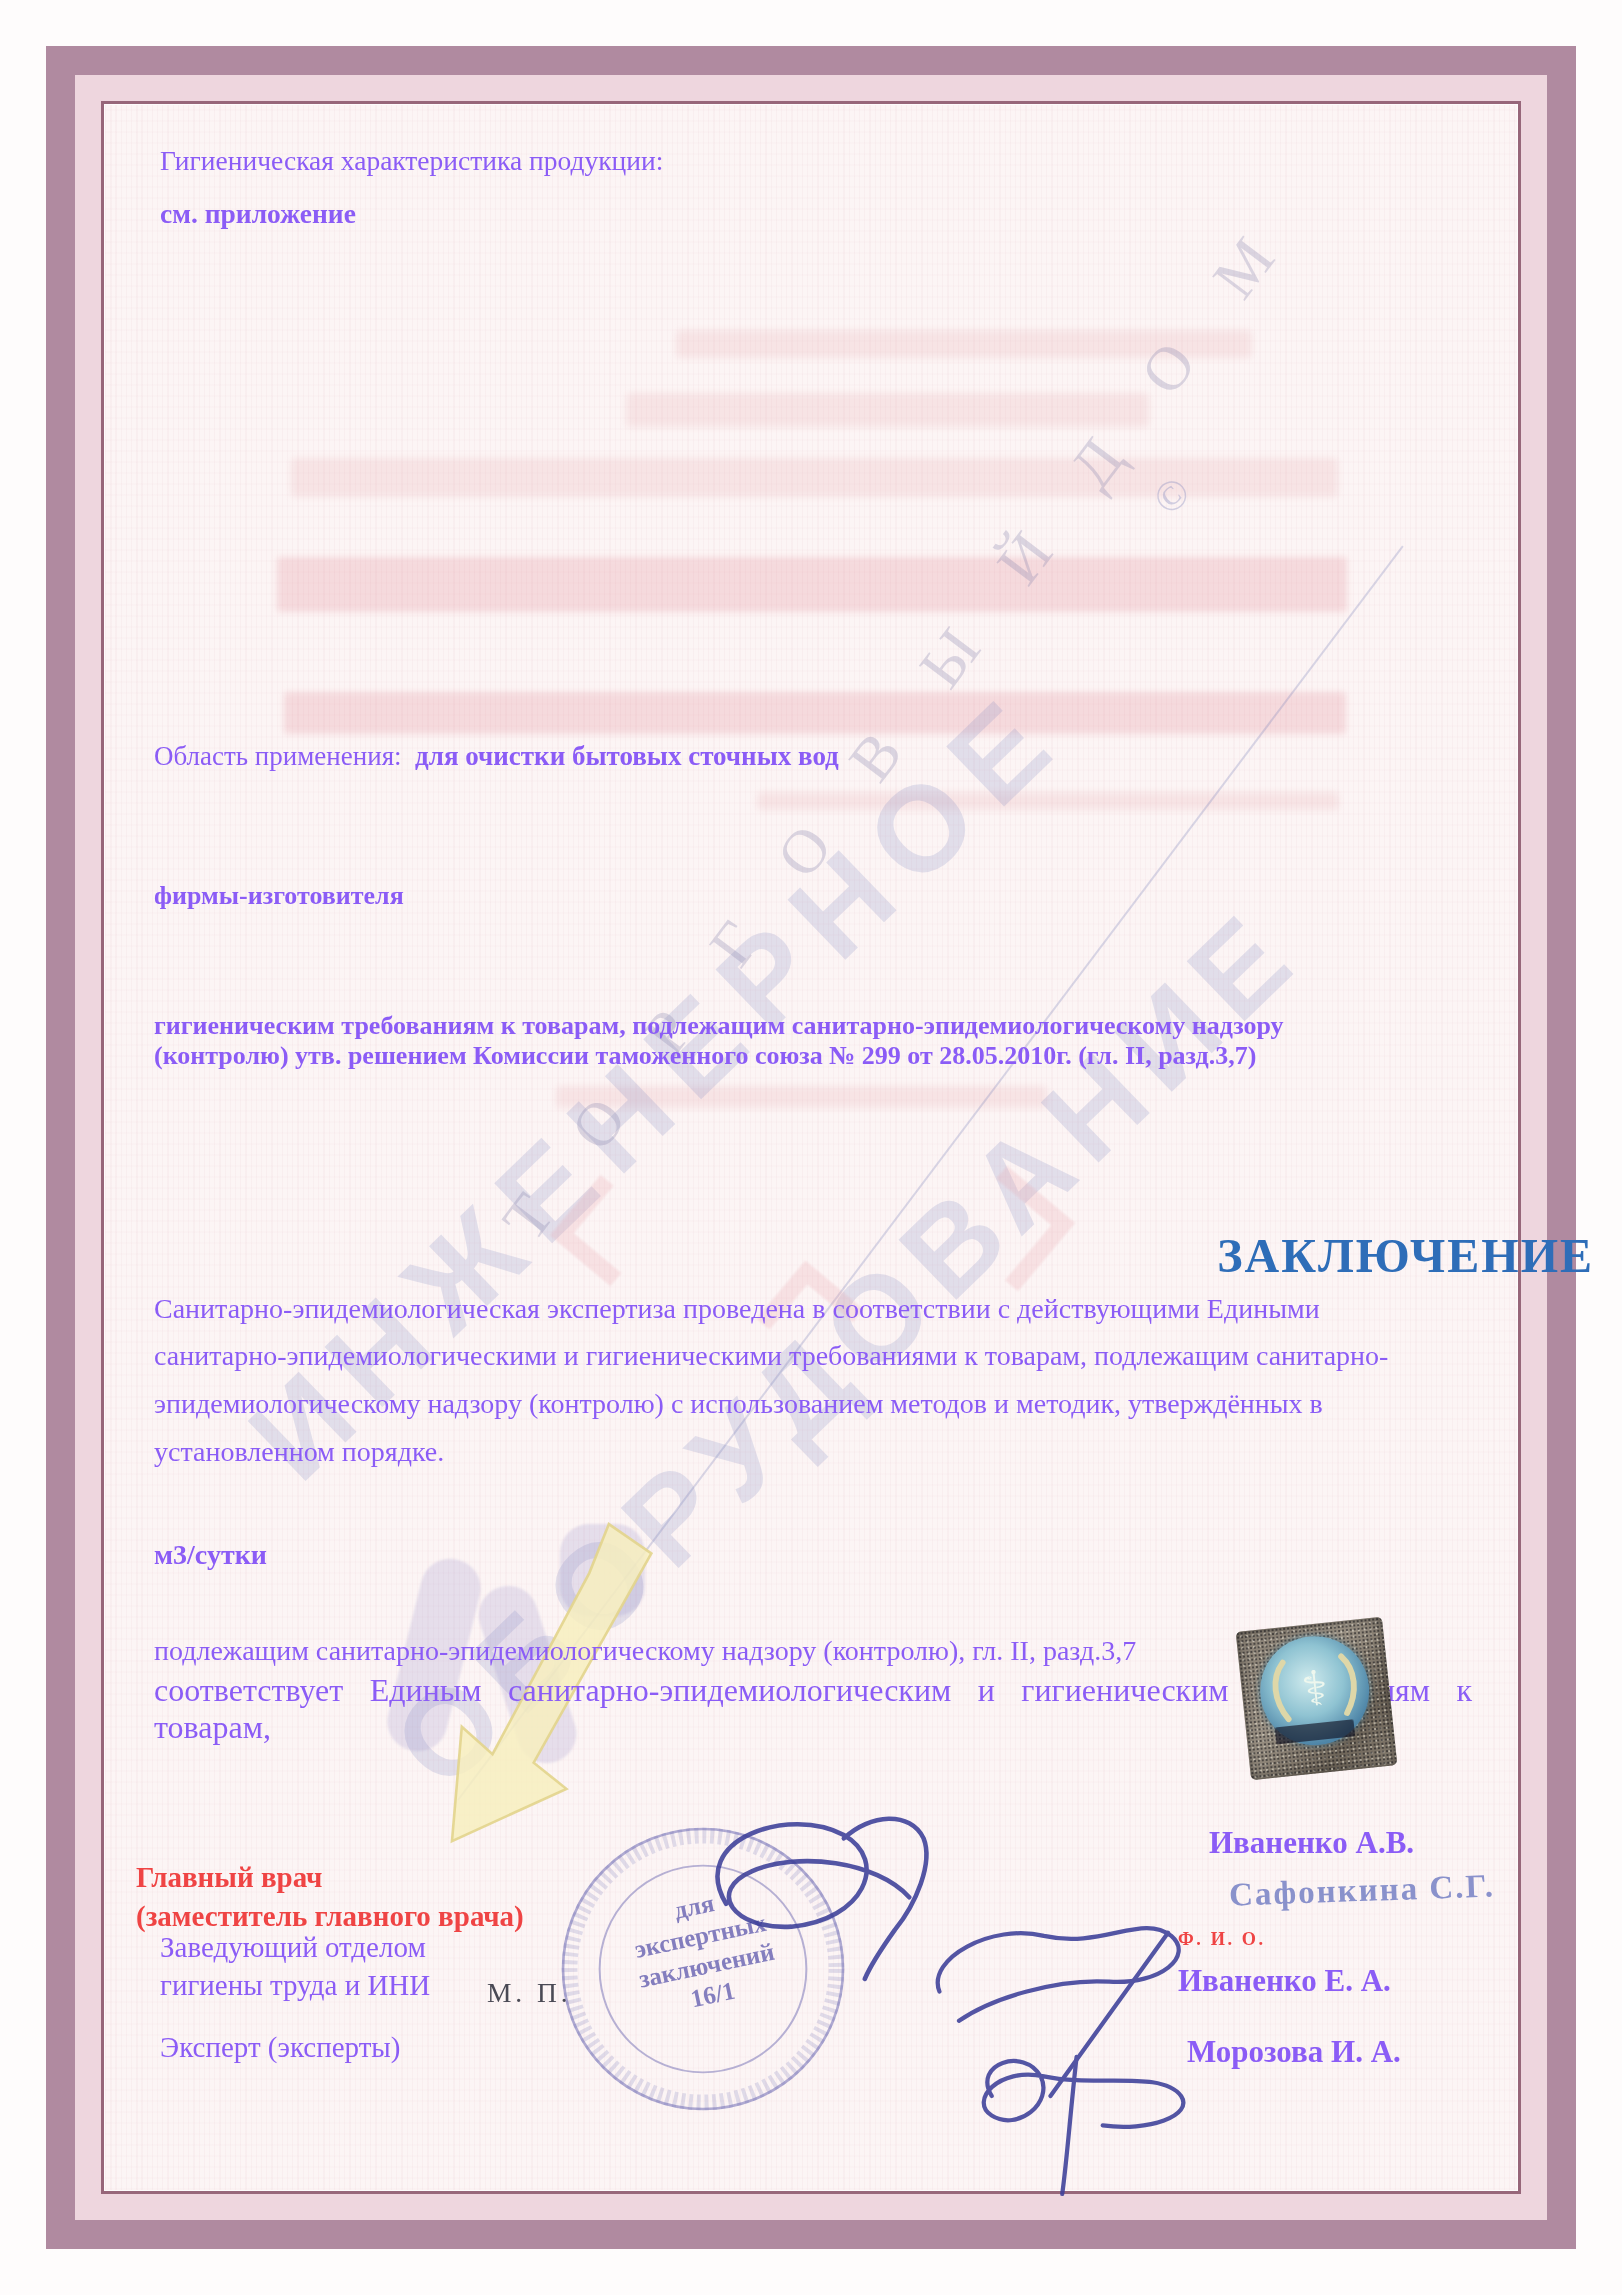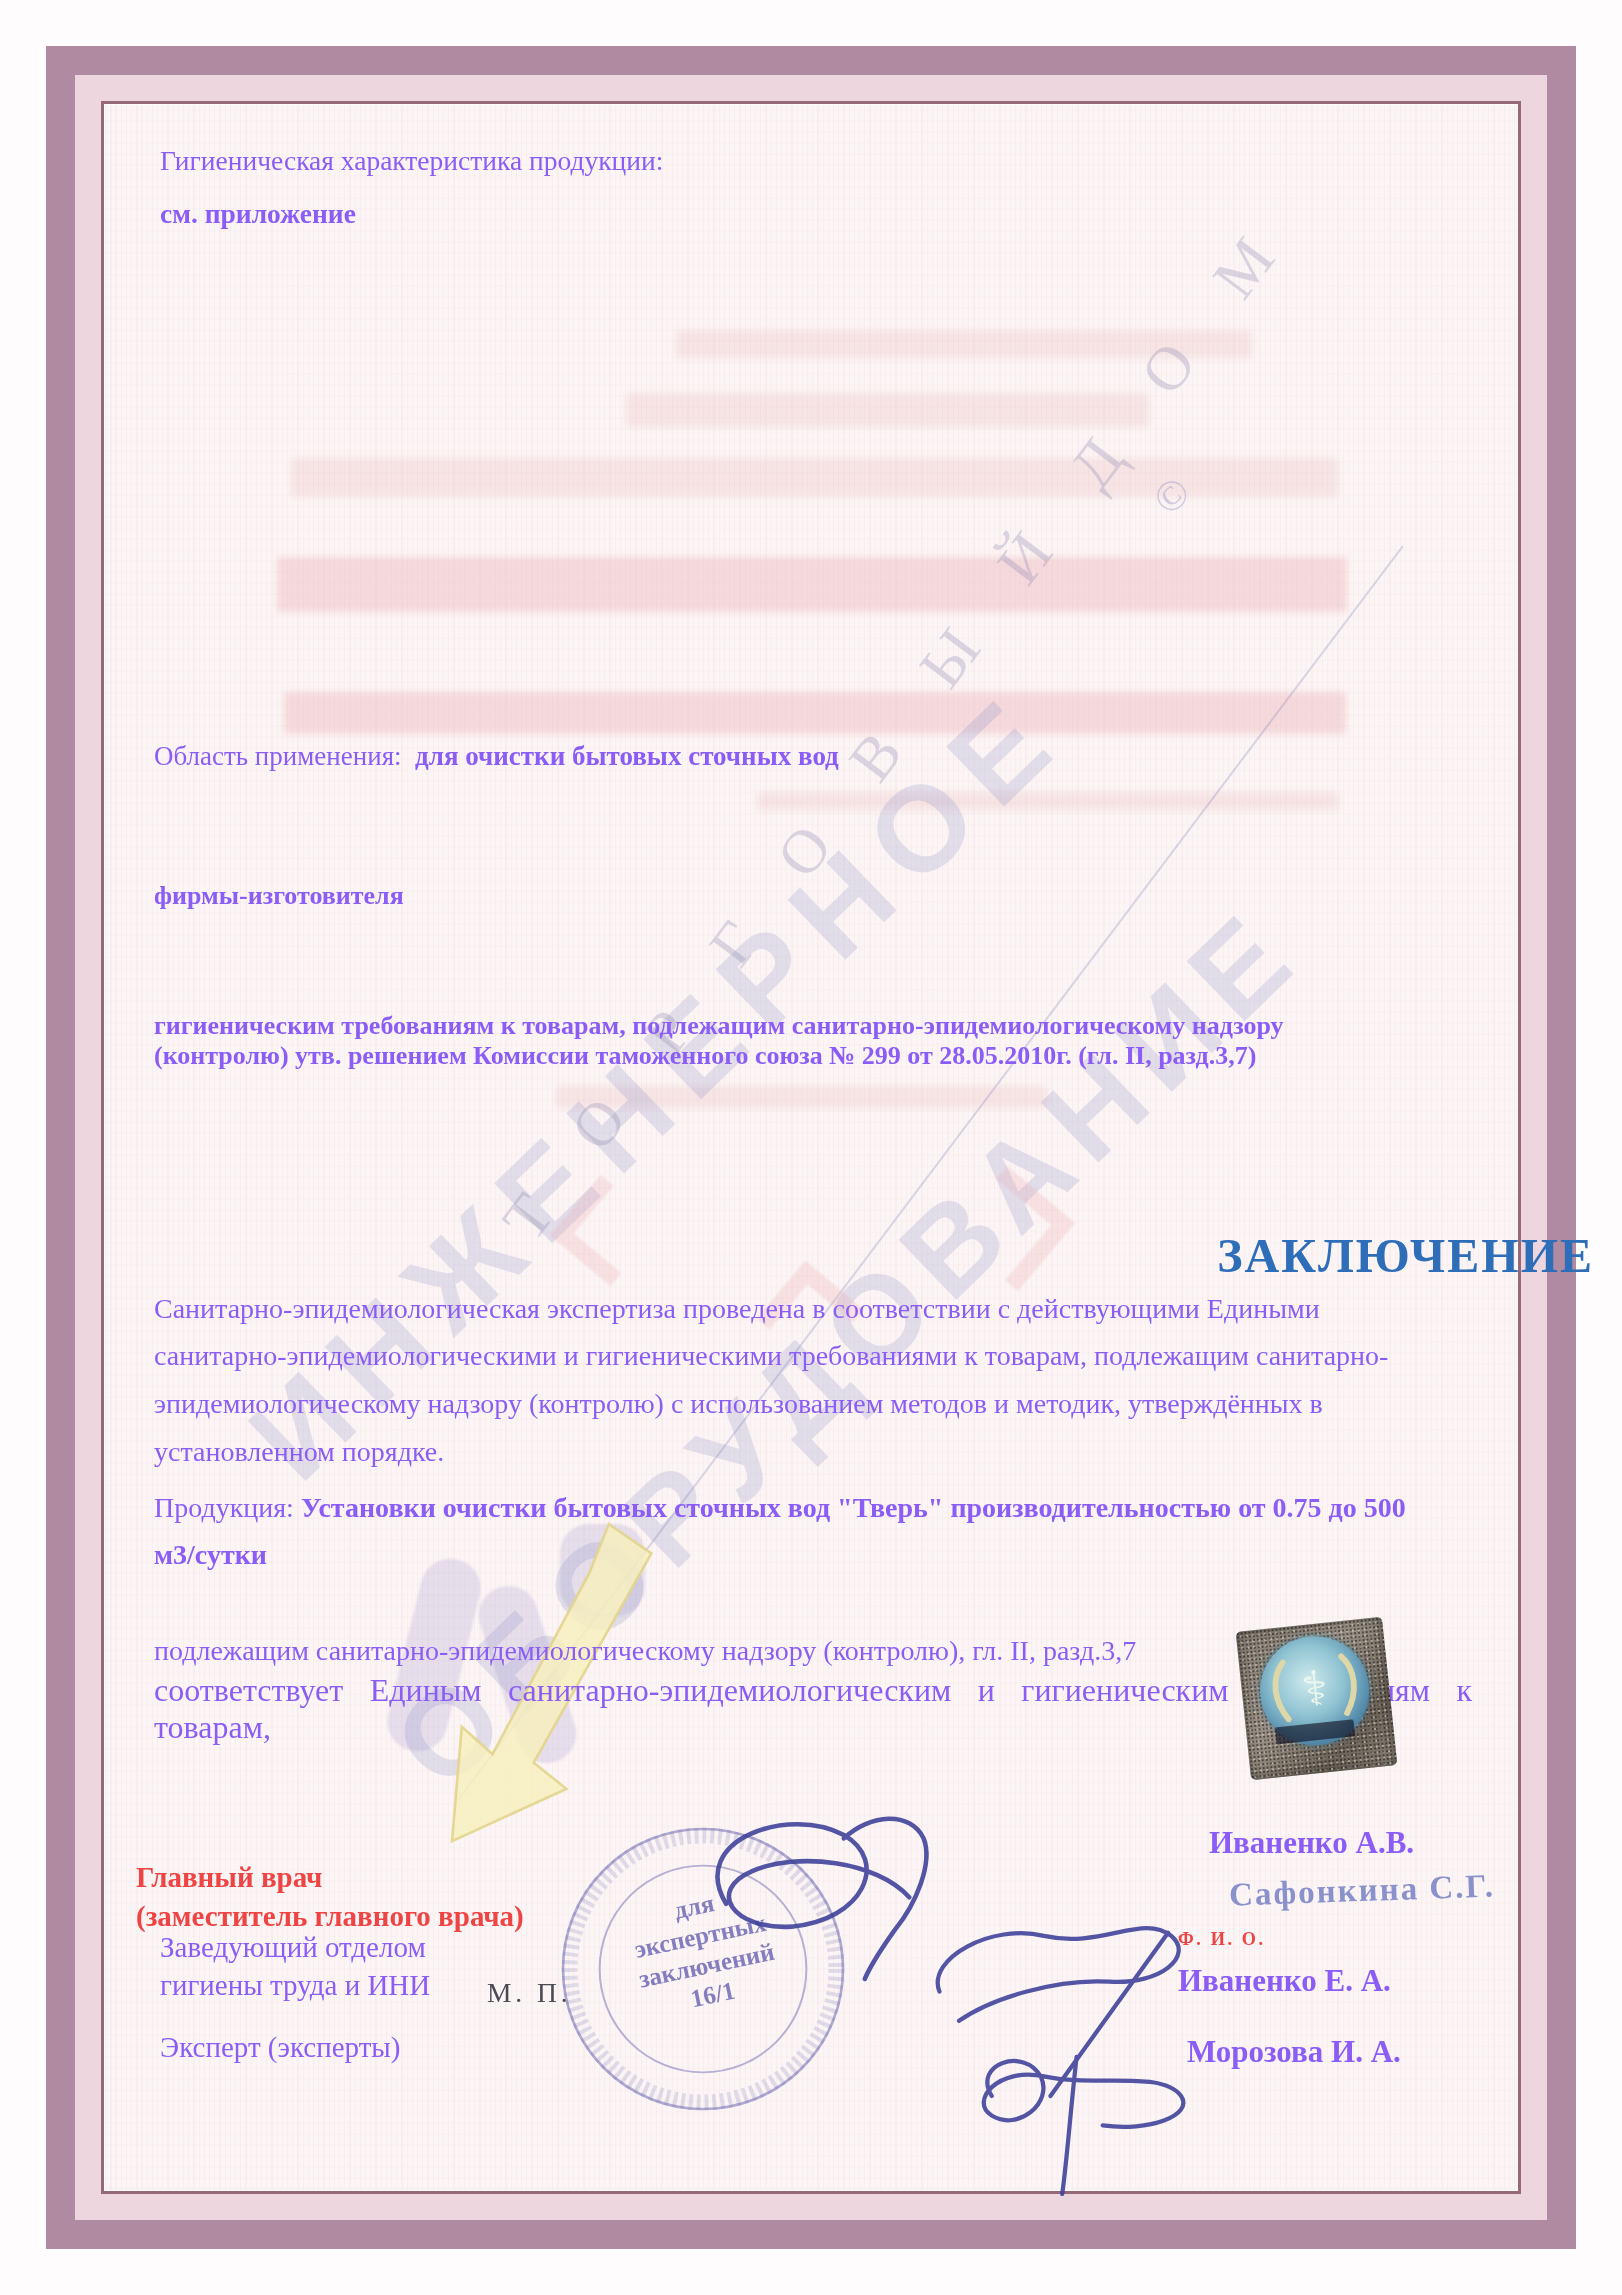--- a/index.html
+++ b/index.html
@@ -112,24 +112,20 @@
   <div class="t b" style="left:154px;top:1011px;font-size:26px;">гигиеническим требованиям к товарам, подлежащим санитарно-эпидемиологическому надзору</div>
   <div class="t b" style="left:154px;top:1041px;font-size:26px;">(контролю) утв. решением Комиссии таможенного союза № 299 от 28.05.2010г. (гл. II, разд.3,7)</div>
 
   <div class="t title" style="left:0;width:1594px;top:1192px;font-size:48px;text-align:right;margin-top:36px;">ЗАКЛЮЧЕНИЕ</div>
 
   <div class="t" style="left:154px;top:1293px;font-size:28px;">Санитарно-эпидемиологическая экспертиза проведена в соответствии с действующими Едиными</div>
   <div class="t" style="left:154px;top:1340px;font-size:28px;">санитарно-эпидемиологическими и гигиеническими требованиями к товарам, подлежащим санитарно-</div>
   <div class="t" style="left:154px;top:1388px;font-size:28px;">эпидемиологическому надзору (контролю)  с использованием методов и методик, утверждённых в</div>
   <div class="t" style="left:154px;top:1436px;font-size:28px;">установленном порядке.</div>
 
-  <div class="t" style="left:154px;top:1492px;font-size:28px;">
-    <span>Продукция:</span>
-    <span class="b">Установки очистки бытовых сточных вод "Тверь" производительностью от 0.75 до 500</span>
-  </div>
   <div class="t b" style="left:154px;top:1539px;font-size:28px;">м3/сутки</div>
   <div class="t" style="left:154px;top:1672px;width:1318px;font-size:32px;text-align:justify;text-align-last:justify;white-space:normal;">соответствует Единым санитарно-эпидемиологическим и гигиеническим требованиям к товарам,</div>
   <div class="t" style="left:154px;top:1635px;font-size:28px;">подлежащим санитарно-эпидемиологическому надзору (контролю), гл. II, разд.3,7</div>
 
   <div class="t maroon" style="left:136px;top:1861px;font-size:29px;">Главный врач</div>
   <div class="t maroon" style="left:136px;top:1900px;font-size:29px;">(заместитель главного врача)</div>
   <div class="t" style="left:160px;top:1931px;font-size:29px;">Заведующий отделом</div>
   <div class="t" style="left:160px;top:1969px;font-size:29px;">гигиены труда и ИНИ</div>
   <div class="t" style="left:487px;top:1977px;font-size:27.5px;letter-spacing:3.9px;color:#4a4a55;">М. П.</div>
   <div class="t" style="left:160px;top:2031px;font-size:29px;">Эксперт (эксперты)</div>

